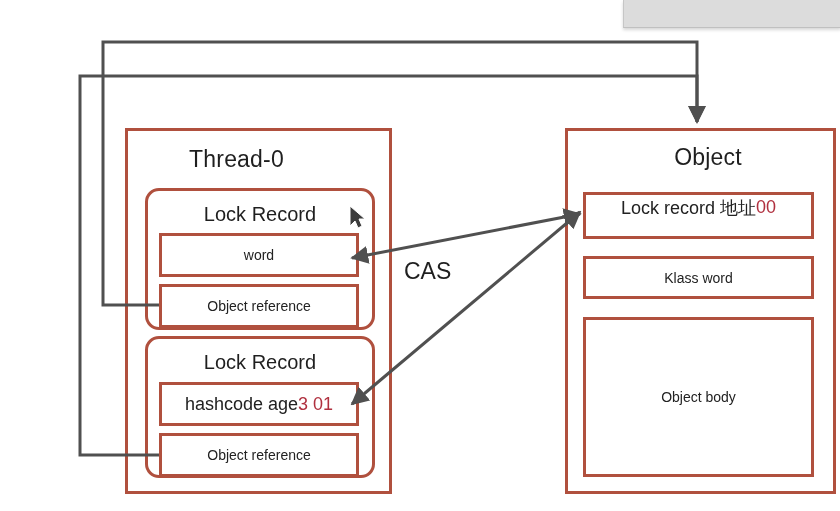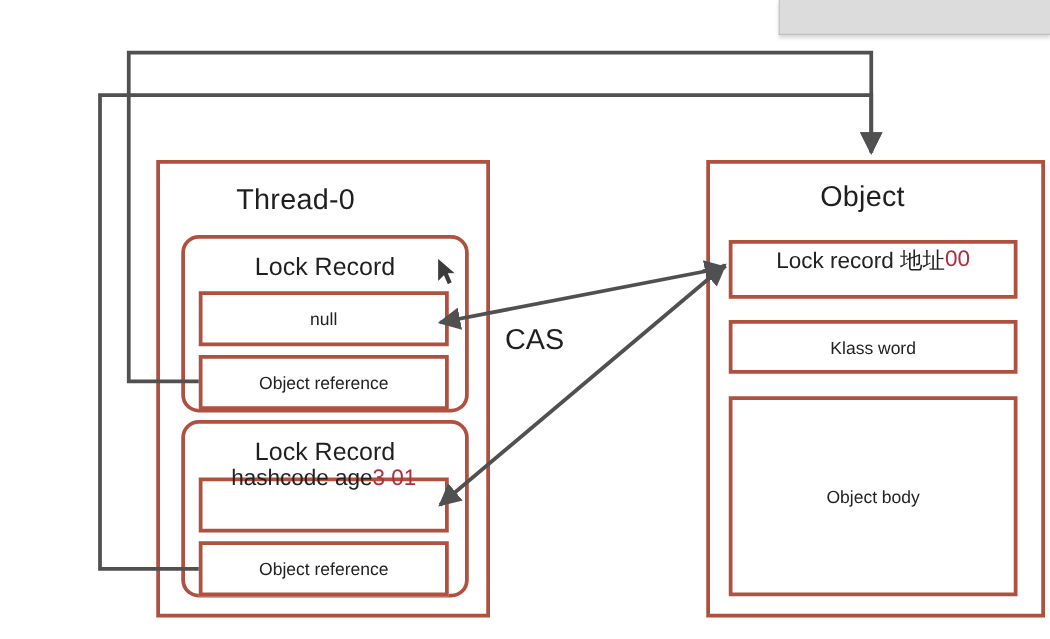--- a/index.html
+++ b/index.html
@@ -71,21 +71,21 @@
   
   .title-lg {
     position: absolute;
     text-align: center;
     font-size: 23px;
     letter-spacing: .2px;
     color: #1f1f1f;
     white-space: nowrap;
   }
   .t-thread { left: 125px; top: 146px; width: 223px; }
-  .t-object { left: 565px; top: 144px; width: 250px; }
+  .t-object { left: 565px; top: 144px; width: 250px; padding-left: 18px; }
 
   .title-md {
     position: absolute;
     text-align: center;
     font-size: 20px;
     color: #1f1f1f;
     white-space: nowrap;
   }
   .t-lr1 { left: 145px; top: 203px; width: 230px; }
   .t-lr2 { left: 145px; top: 351px; width: 230px; }
@@ -97,21 +97,21 @@
     justify-content: center;
     font-size: 14px;
     color: #222222;
     white-space: nowrap;
     pointer-events: none;
   }
   .celltext.big { font-size: 18px; }
 
   .tx-null    { left: 159px; top: 233px; width: 200px; height: 44px; }
   .tx-objref1 { left: 159px; top: 284px; width: 200px; height: 44px; }
-  .tx-hash    { left: 155px; top: 360px; width: 208px; height: 44px; }
+  .tx-hash    { left: 155px; top: 382px; width: 208px; height: 44px; }
   .tx-objref2 { left: 159px; top: 433px; width: 200px; height: 44px; }
   .tx-lockrec { left: 583px; top: 192px; width: 231px; height: 31px; }
   .tx-klass   { left: 583px; top: 256px; width: 231px; height: 43px; }
   .tx-body    { left: 583px; top: 317px; width: 231px; height: 160px; text-align: right; }
 
   .red { color: #b0303f; }
 
   .cas-label {
     position: absolute;
     left: 404px;
@@ -136,21 +136,21 @@
 
   <div class="topbar"></div>
 
   <div class="box thread-box"></div>
   <div class="title-lg t-thread">Thread-0</div>
 
   <div class="rbox lock-rec-1"></div>
   <div class="title-md t-lr1">Lock Record</div>
 
   <div class="box cell cell-null"></div>
-  <div class="celltext tx-null">null</div>
+  <div class="celltext tx-null">word</div>
 
   <div class="box cell cell-objref1"></div>
   <div class="celltext tx-objref1">Object reference</div>
 
   <div class="rbox lock-rec-2"></div>
   <div class="title-md t-lr2">Lock Record</div>
 
   <div class="box cell cell-hash"></div>
   <div class="celltext big tx-hash">
     <span>hashcode age </span>

